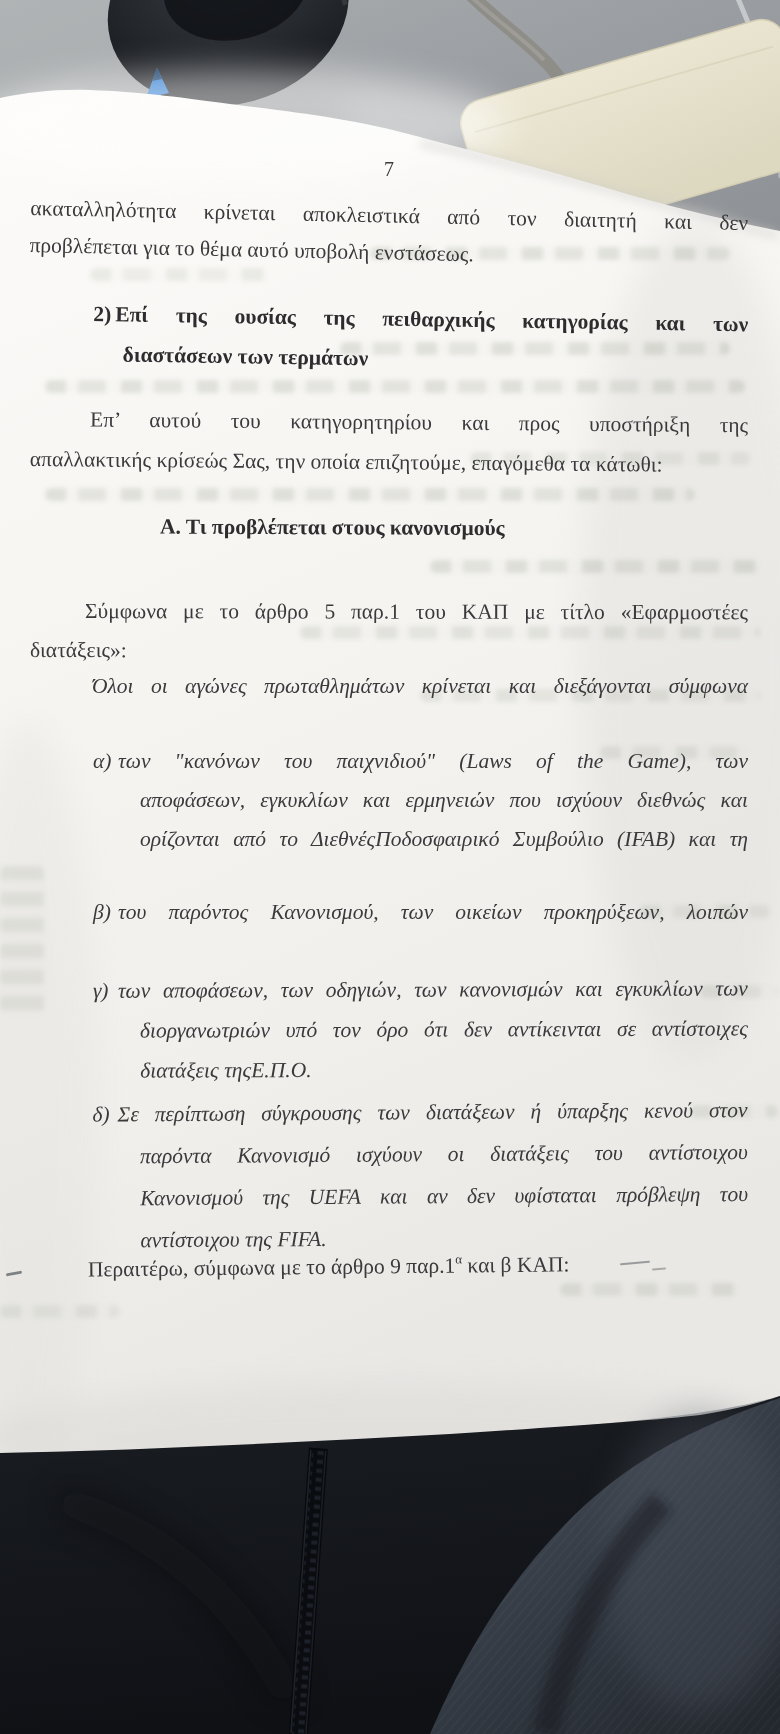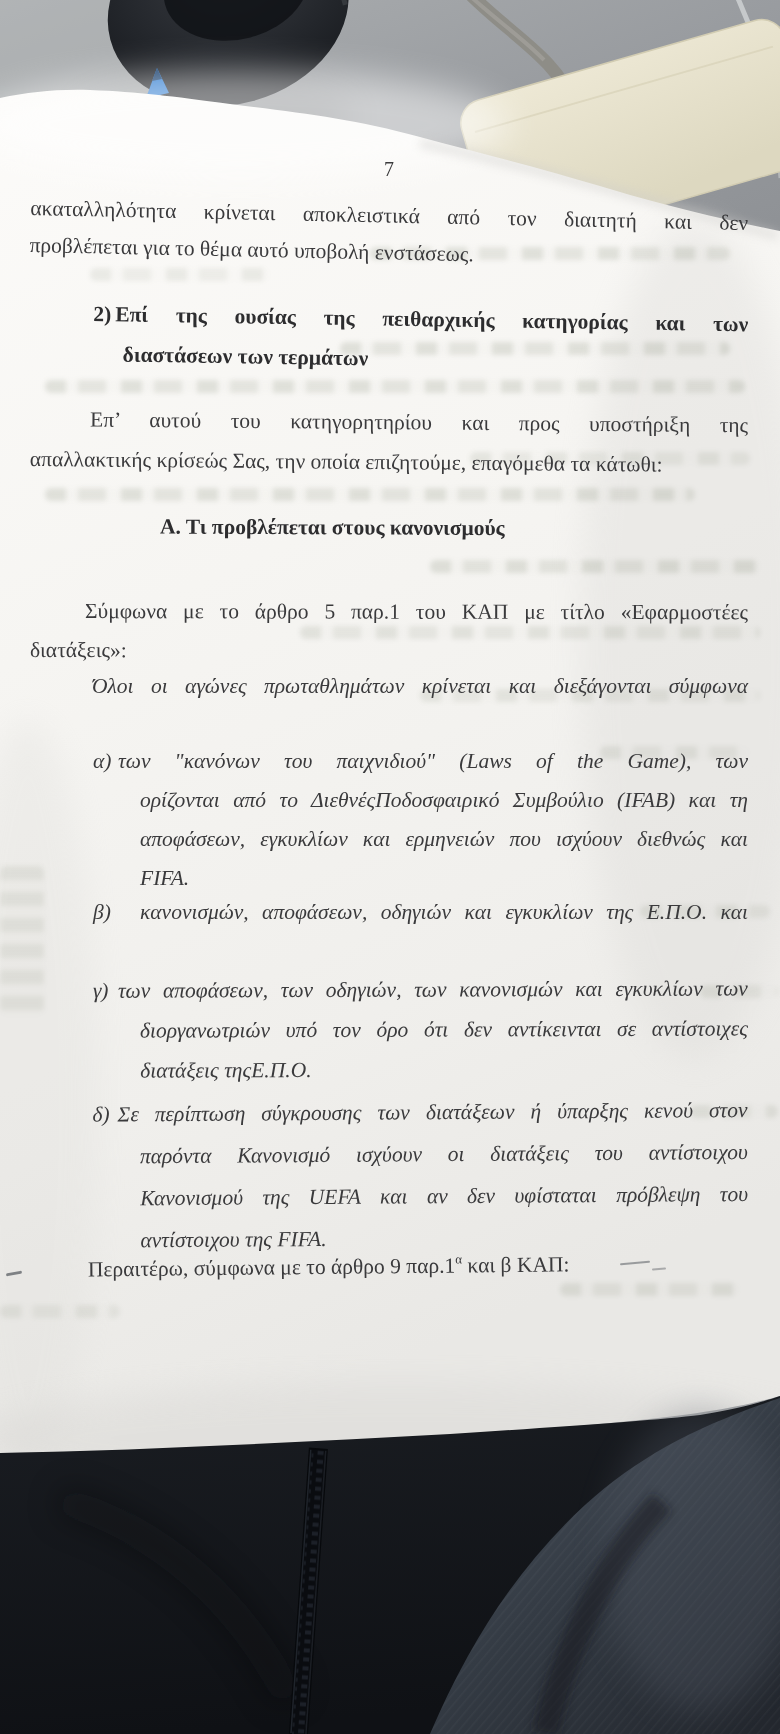--- a/index.html
+++ b/index.html
@@ -190,28 +190,27 @@
       <div class="ln">διατάξεις»:</div>
     </div>
 
     <div class="blk ital" style="top:667px;line-height:38px;">
       <div class="ln jl" style="text-indent:62px;">Όλοι οι αγώνες πρωταθλημάτων κρίνεται και διεξάγονται σύμφωνα</div>
     </div>
 
     <div class="blk ital" style="top:742px;line-height:39px;">
       <span class="marker">α)</span>
       <div class="ln jl fl">των "κανόνων του παιχνιδιού" (Laws of the Game), των</div>
+      <div class="ln jl cl">αποφάσεων, εγκυκλίων και ερμηνειών που ισχύουν διεθνώς και</div>
       <div class="ln jl cl">ορίζονται από το ΔιεθνέςΠοδοσφαιρικό Συμβούλιο (IFAB) και τη</div>
-      <div class="ln jl cl">αποφάσεων, εγκυκλίων και ερμηνειών που ισχύουν διεθνώς και</div>
-      <div class="ln cl">FIFA.</div>
     </div>
 
     <div class="blk ital" style="top:892px;line-height:40px;">
       <span class="marker">β)</span>
-      <div class="ln jl cl">κανονισμών, αποφάσεων, οδηγιών και εγκυκλίων της Ε.Π.Ο. και</div>
+      <div class="ln jl fl">του παρόντος Κανονισμού, των οικείων προκηρύξεων, λοιπών</div>
     </div>
 
     <div class="blk ital" style="top:971px;line-height:40px;--r:-0.2deg;">
       <span class="marker">γ)</span>
       <div class="ln jl fl">των αποφάσεων, των οδηγιών, των κανονισμών και εγκυκλίων των</div>
       <div class="ln jl cl">διοργανωτριών υπό τον όρο ότι δεν αντίκεινται σε αντίστοιχες</div>
       <div class="ln cl">διατάξεις τηςΕ.Π.Ο.</div>
     </div>
 
     <div class="blk ital" style="top:1094px;line-height:42px;--r:-0.4deg;">

